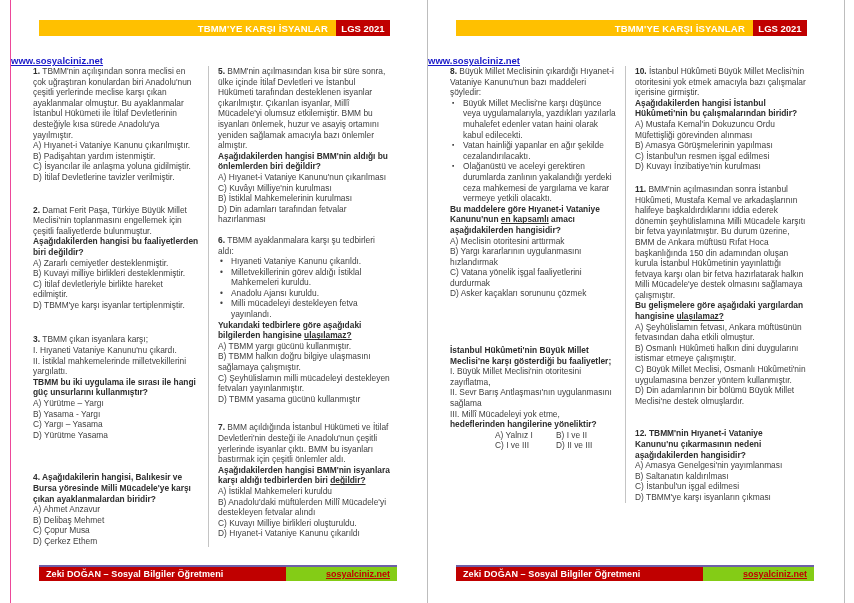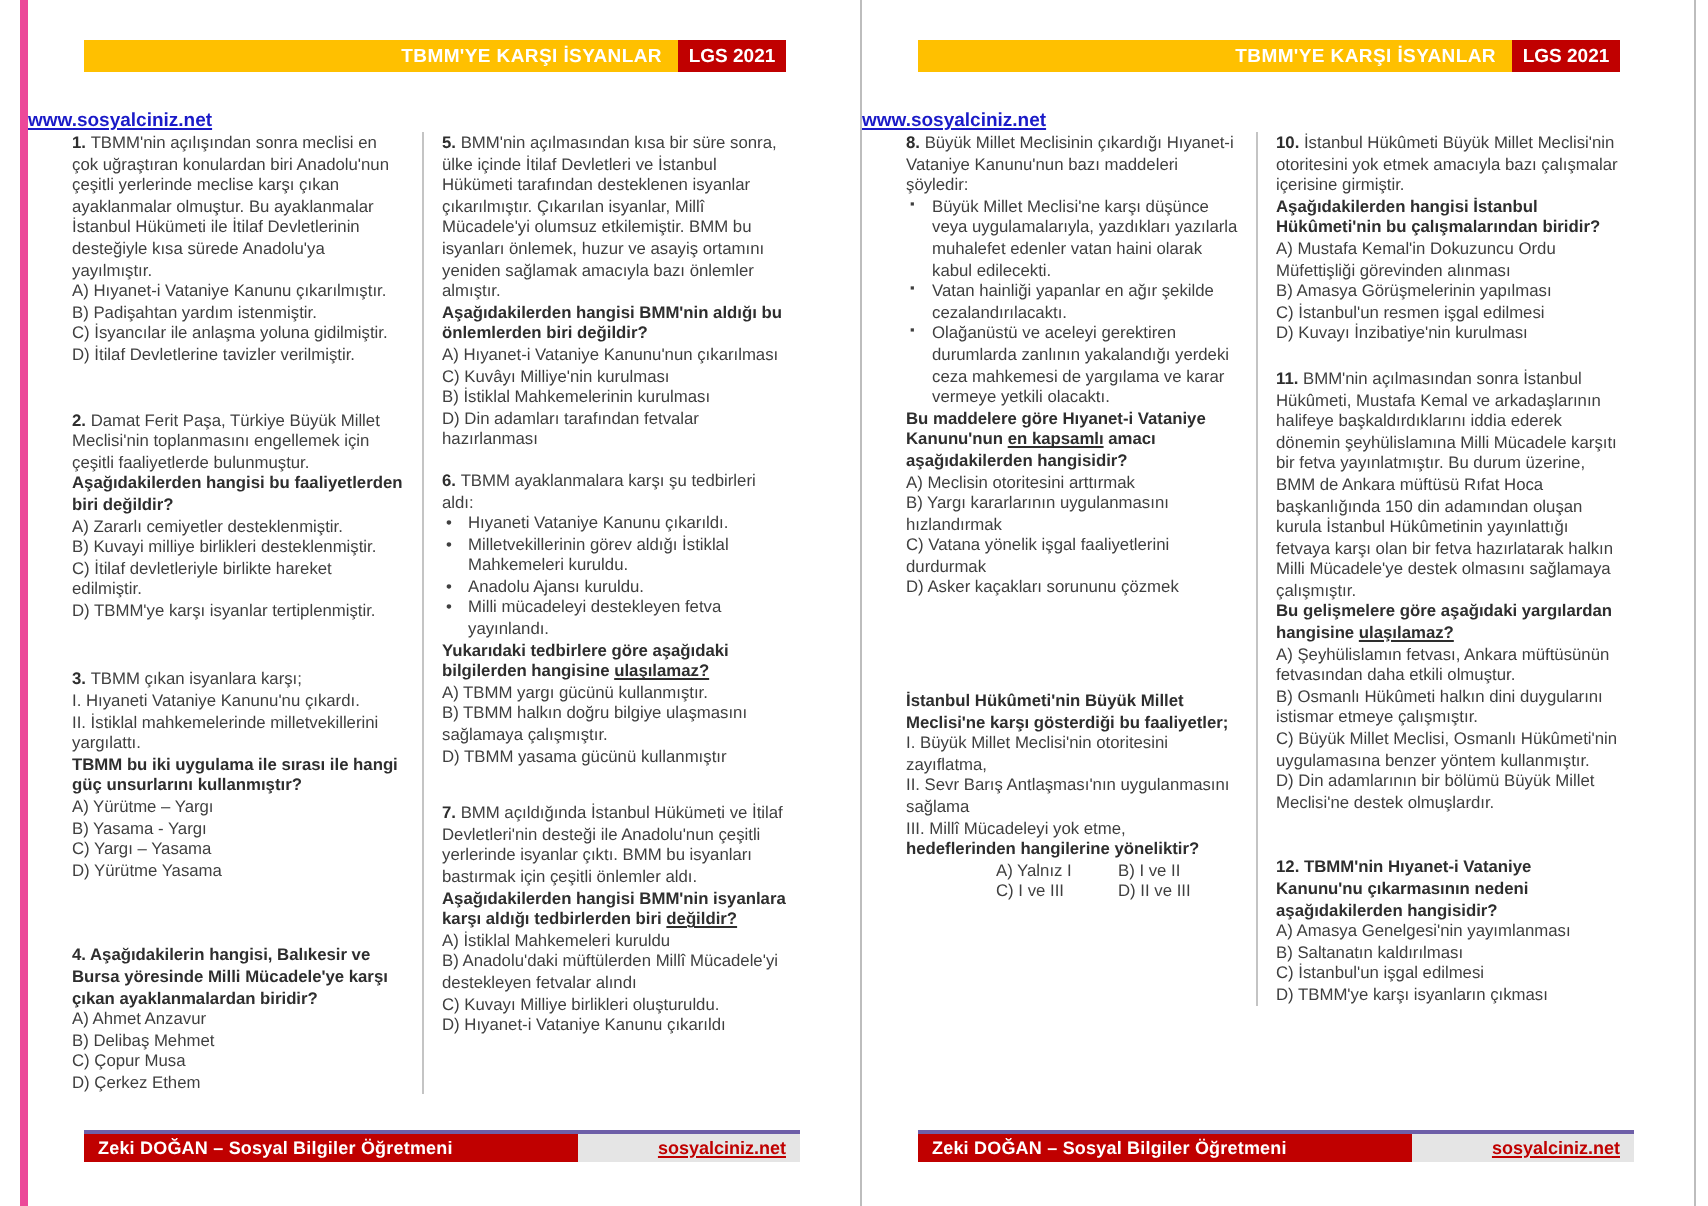--- a/index.html
+++ b/index.html
@@ -1,17 +1,17 @@
 <!DOCTYPE html>
 <html><head>
 <meta charset="utf-8">
 <style>
   html,body{margin:0;padding:0;background:#ffffff;width:854px;height:603px;overflow:hidden;
     font-family:"Liberation Sans", sans-serif;}
-  .sheet{display:flex;margin-left:10px;border-left:4px solid #ec4899;width:836px;height:603px;}
+  .sheet{display:flex;margin-left:10px;border-left:1px solid #ec4899;width:836px;height:603px;}
   .page{width:417px;height:603px;border-right:1px solid #bdbdbd;position:relative;box-sizing:border-box;background:#fff;}
 
   
   .hdr-row{display:flex;margin:20px 37px 0 28px;height:16px;}
   .hdr-title{flex:1;background:#FFC000;color:#ffffff;font-weight:bold;font-size:9.5px;
     display:flex;align-items:center;justify-content:flex-end;padding-right:8px;letter-spacing:.2px;}
   .hdr-badge{width:54px;background:#C00000;color:#ffffff;font-weight:bold;font-size:9.5px;
     display:flex;align-items:center;justify-content:center;}
   .hdr-link{text-align:left;margin-top:14px;height:12px;}
   .hdr-link a{color:#1a1ac8;font-weight:bold;font-size:9.5px;text-decoration:underline;cursor:pointer;}
@@ -43,21 +43,21 @@
   [data-qid="q8"]{margin-bottom:46px;}
   [data-qid="q9"]{margin-bottom:0;}
   [data-qid="q10"]{margin-bottom:12px;}
   [data-qid="q11"]{margin-bottom:22px;}
   [data-qid="q12"]{margin-bottom:0;}
 
   
   .ftr{position:absolute;left:28px;right:30px;bottom:22px;height:14px;border-top:2px solid #6e5fa8;display:flex;}
   .ftr-author{flex:1;background:#C00000;color:#ffffff;font-weight:bold;font-size:9px;
     display:flex;align-items:center;padding-left:7px;letter-spacing:.1px;}
-  .ftr-site{width:104px;background:#e5e5e5;display:flex;align-items:center;justify-content:flex-end;padding-right:7px;}
+  .ftr-site{width:104px;background:#84cc16;display:flex;align-items:center;justify-content:flex-end;padding-right:7px;}
   .ftr-site a{color:#C00000;font-weight:bold;font-size:9px;text-decoration:underline;cursor:pointer;}
 </style>
 </head>
 <body>
 
 <div class="sheet">
 
   <div class="page">
     <div class="hdr-row">
       <div class="hdr-title">
@@ -128,20 +128,21 @@
               <span class="marker">•</span>
               <span style="flex: 1 1 0%;"><span>Anadolu Ajansı kuruldu.</span></span>
             </div>
             <div class="part part-bullet">
               <span class="marker">•</span>
               <span style="flex: 1 1 0%;"><span>Milli mücadeleyi destekleyen fetva yayınlandı.</span></span>
             </div>
             <div class="part part-p"><span style="flex: 1 1 0%;"><span class="b">Yukarıdaki tedbirlere göre aşağıdaki bilgilerden hangisine </span><span class="b u">ulaşılamaz?</span></span></div>
             <div class="part part-p"><span style="flex: 1 1 0%;"><span>A) TBMM yargı gücünü kullanmıştır.</span></span></div>
             <div class="part part-p"><span style="flex: 1 1 0%;"><span>B) TBMM halkın doğru bilgiye ulaşmasını sağlamaya çalışmıştır.</span></span></div>
+            <div class="part part-p"><span style="flex: 1 1 0%;"><span>C) Şeyhülislamın milli mücadeleyi destekleyen fetvaları yayınlanmıştır.</span></span></div>
             <div class="part part-p"><span style="flex: 1 1 0%;"><span>D) TBMM yasama gücünü kullanmıştır</span></span></div>
           </div>
           <div class="qb" data-qid="q7">
             <div class="part part-p"><span style="flex: 1 1 0%;"><span class="b">7. </span><span>BMM açıldığında İstanbul Hükümeti ve İtilaf Devletleri'nin desteği ile Anadolu'nun çeşitli yerlerinde isyanlar çıktı. BMM bu isyanları bastırmak için çeşitli önlemler aldı.</span></span></div>
             <div class="part part-p"><span style="flex: 1 1 0%;"><span class="b">Aşağıdakilerden hangisi BMM'nin isyanlara karşı aldığı tedbirlerden biri </span><span class="b u">değildir?</span></span></div>
             <div class="part part-p"><span style="flex: 1 1 0%;"><span>A) İstiklal Mahkemeleri kuruldu</span></span></div>
             <div class="part part-p"><span style="flex: 1 1 0%;"><span>B) Anadolu'daki müftülerden Millî Mücadele'yi destekleyen fetvalar alındı</span></span></div>
             <div class="part part-p"><span style="flex: 1 1 0%;"><span>C) Kuvayı Milliye birlikleri oluşturuldu.</span></span></div>
             <div class="part part-p"><span style="flex: 1 1 0%;"><span>D) Hıyanet-i Vataniye Kanunu çıkarıldı</span></span></div>
           </div>

